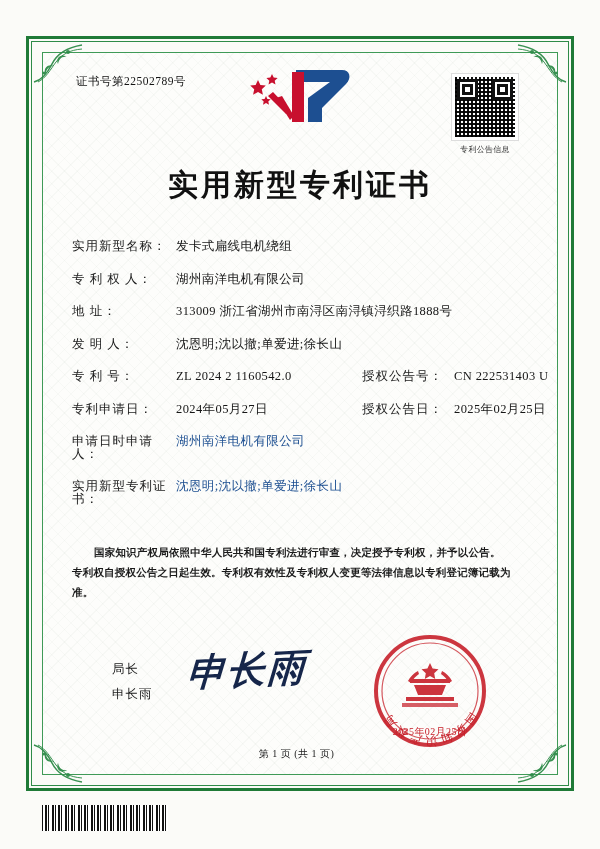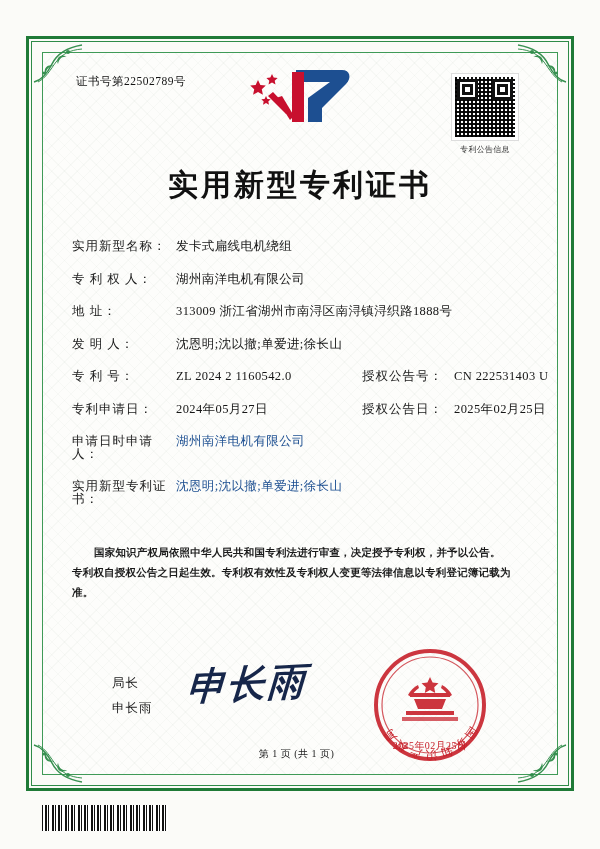--- a/index.html
+++ b/index.html
@@ -189,21 +189,21 @@
     line-height: 1.9;
     color: #1b1b1b;
     letter-spacing: .2px;
   }
   .statement p { margin: 0; font-weight: bold; }
   .statement .indent { text-indent: 22px; }
 
   
   .sign-area {
     position: relative;
-    margin-top: 58px;
+    margin-top: 44px;
     height: 110px;
   }
   .sign-labels {
     position: absolute;
     left: 40px;
     top: 10px;
     font-size: 12.5px;
     line-height: 2;
     letter-spacing: 1px;
   }

